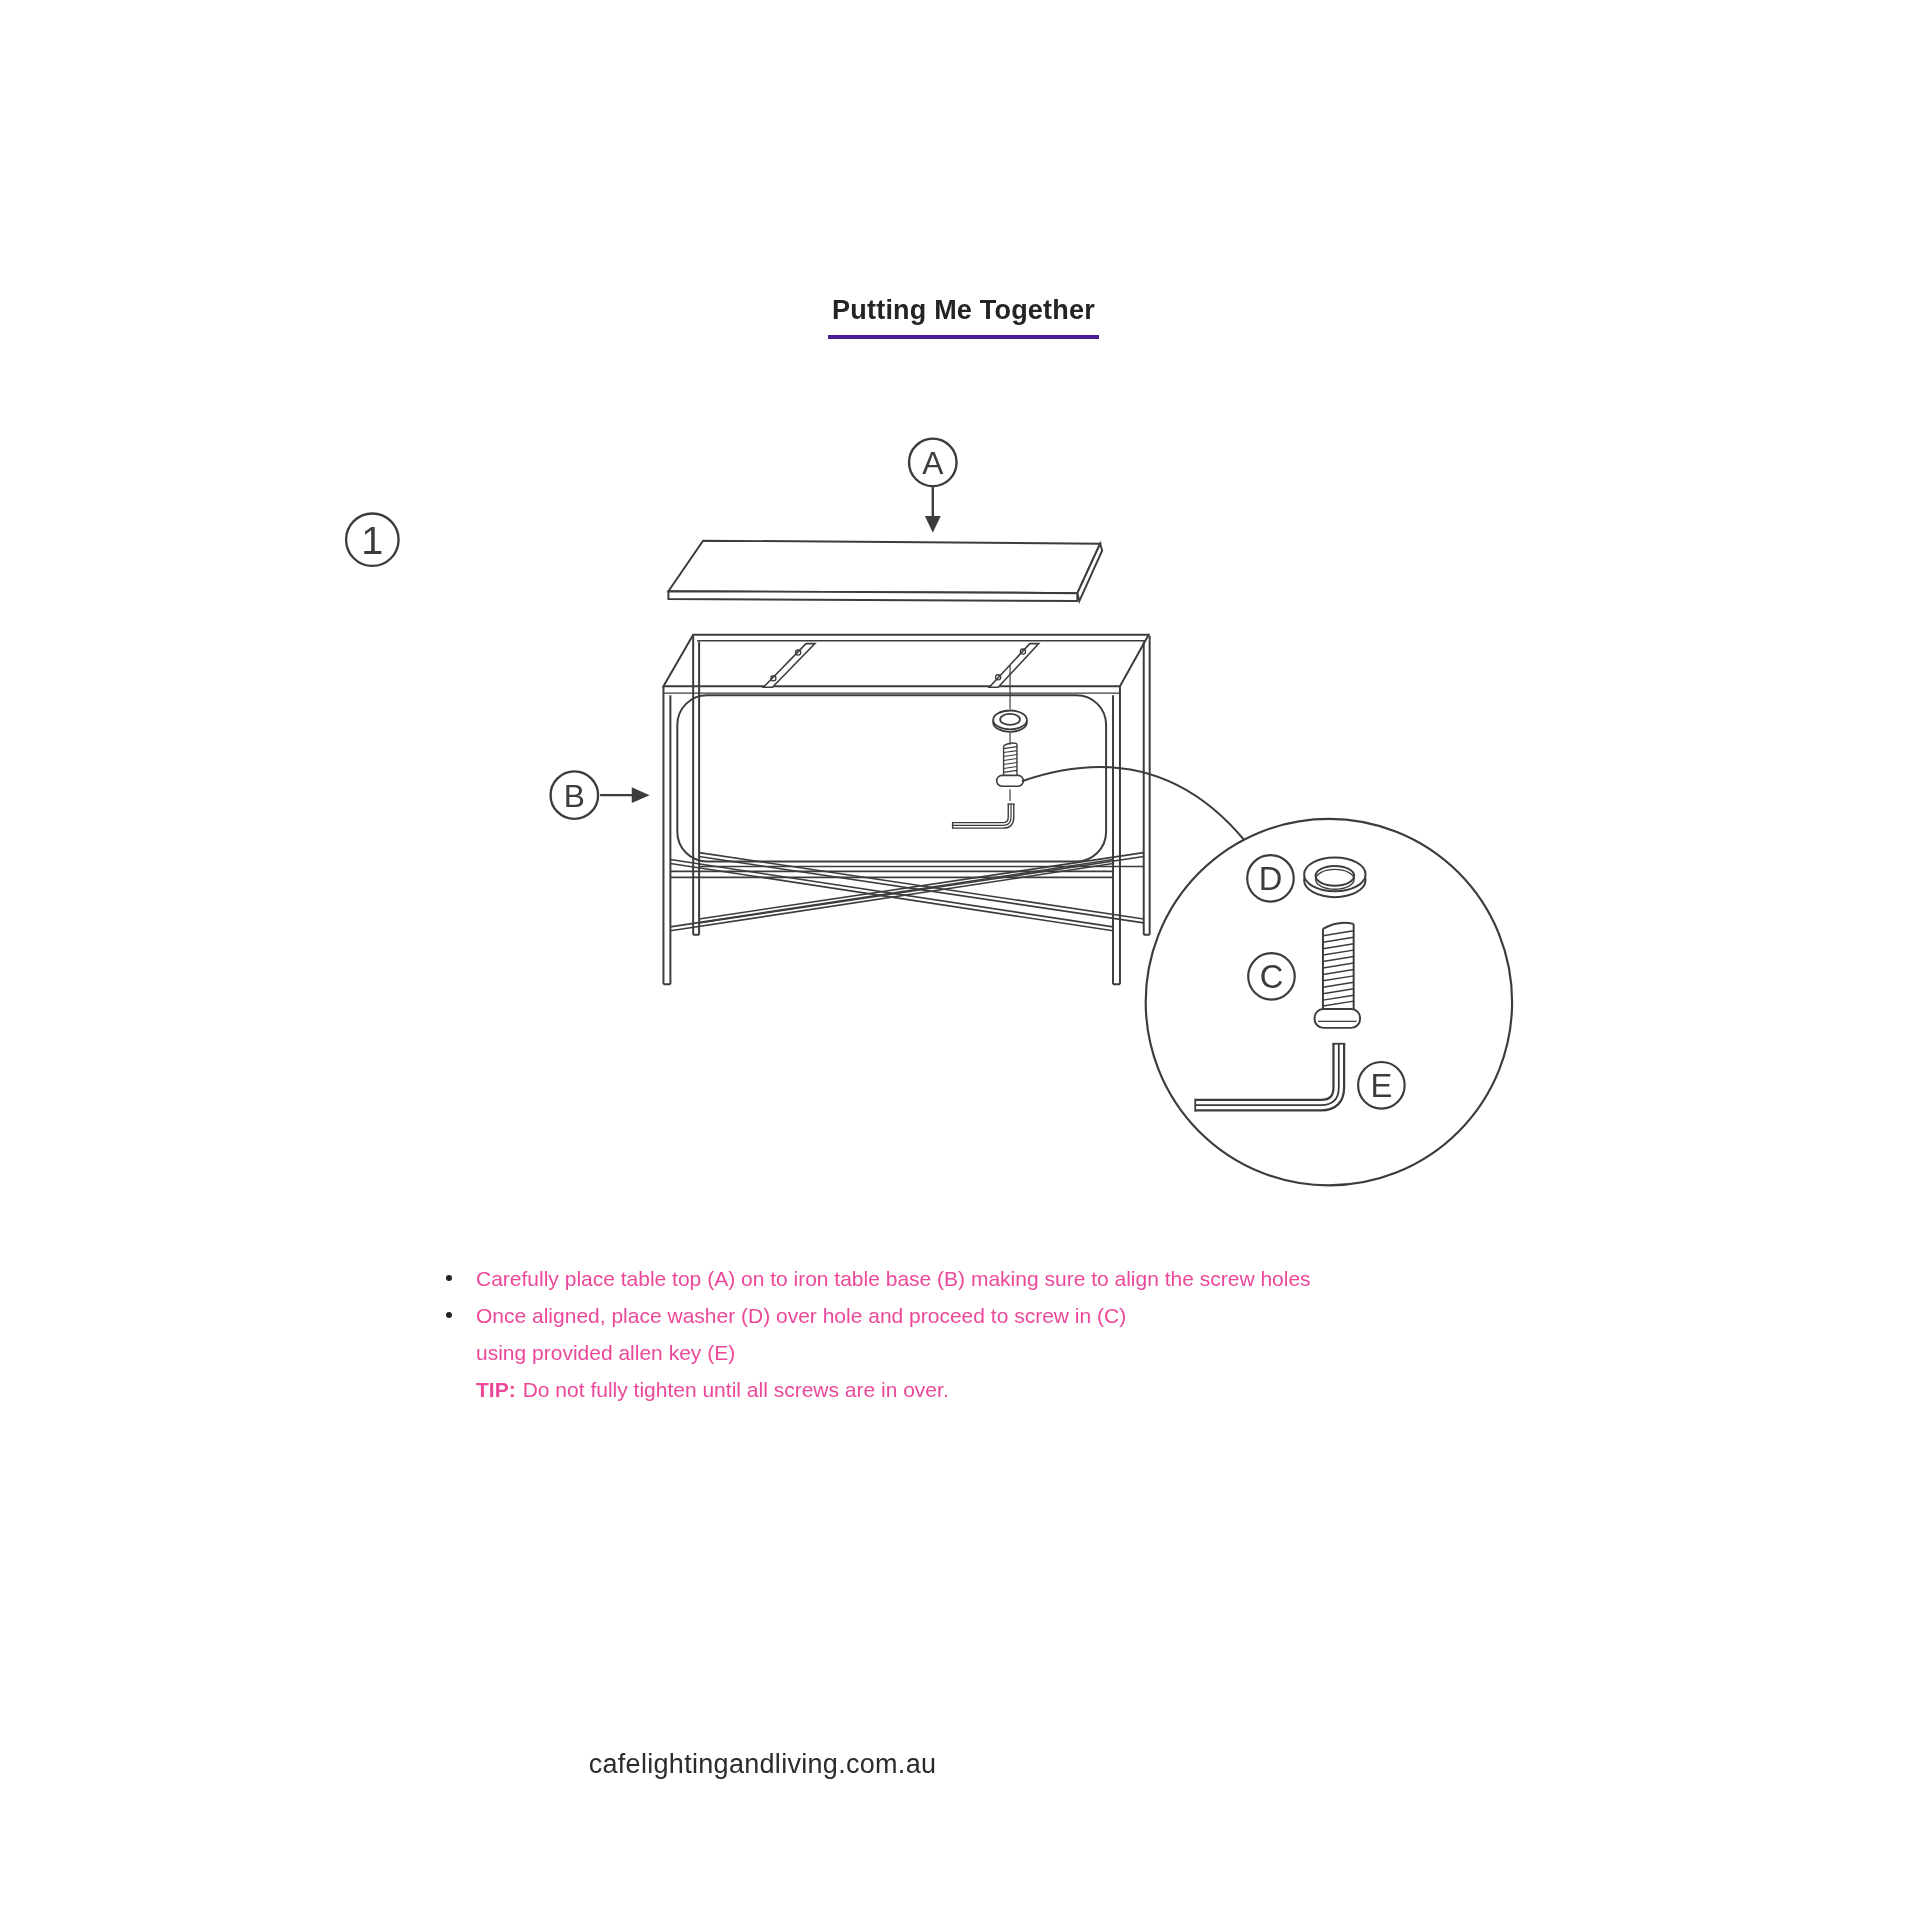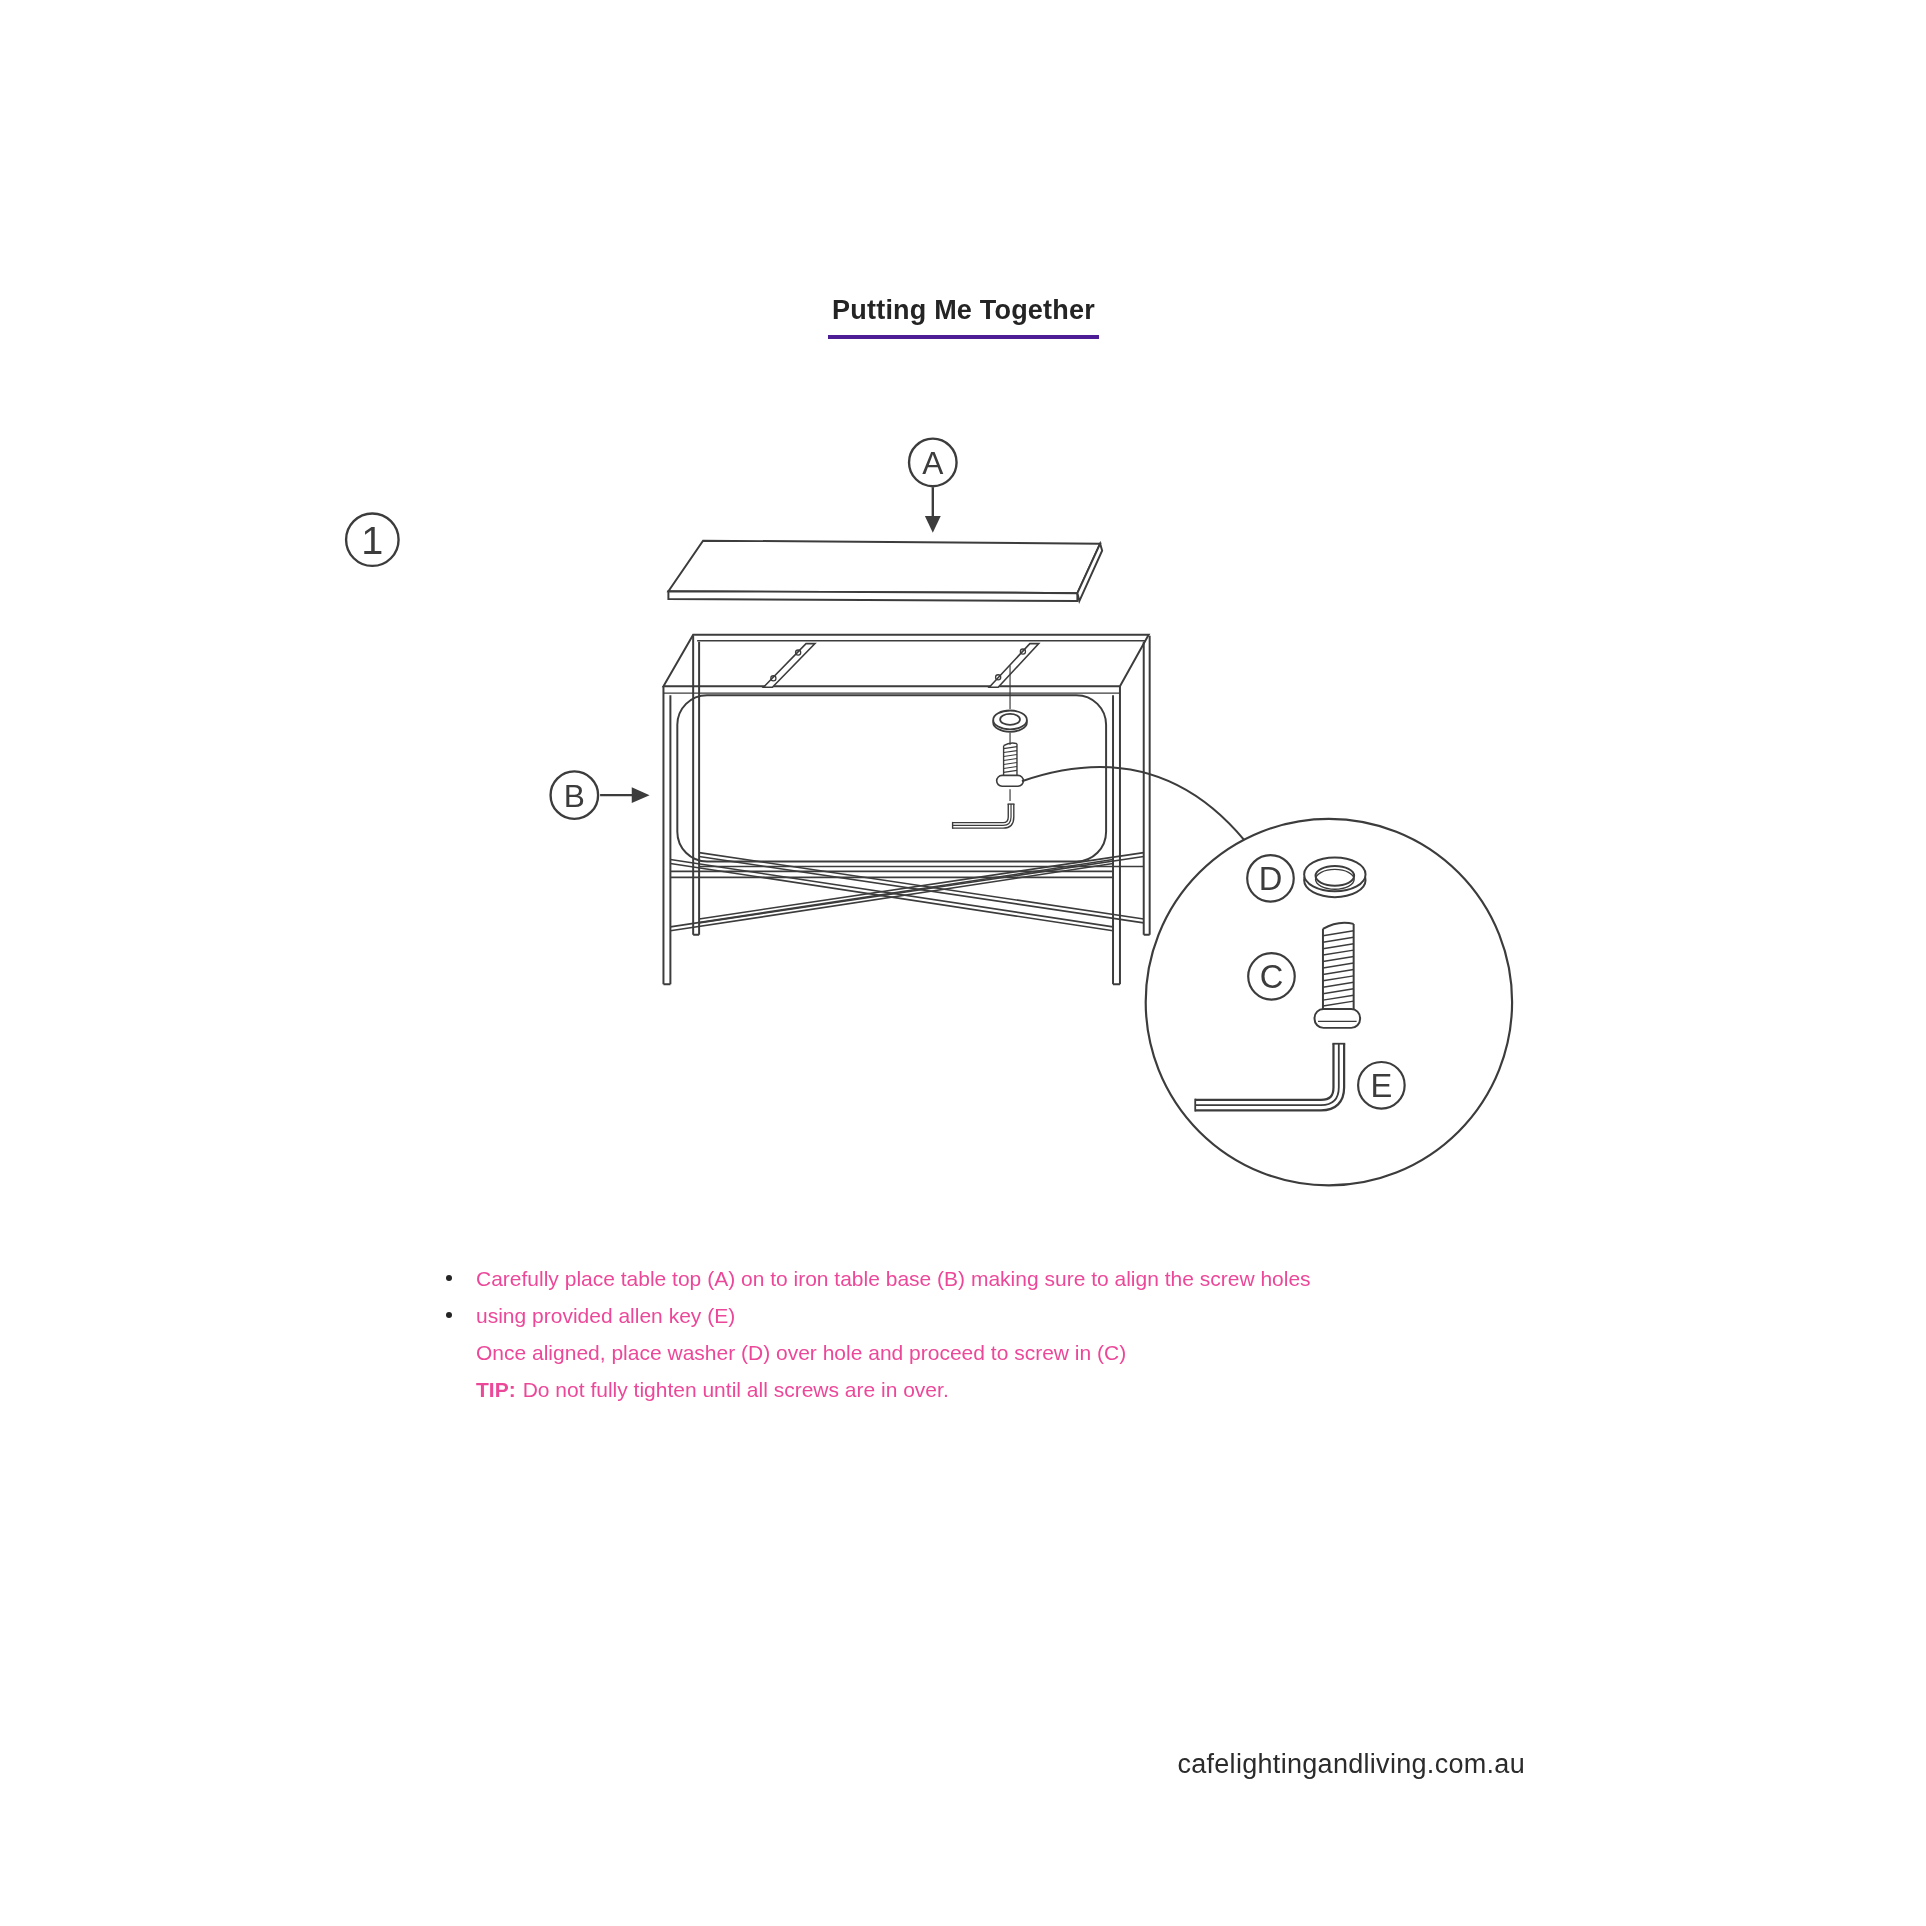--- a/index.html
+++ b/index.html
@@ -26,21 +26,21 @@
     font-size:21px;line-height:37px;color:#ec4899;
   }
   .bullet-row{display:flex;align-items:flex-start;}
   .dot-cell{width:38px;flex:0 0 38px;display:flex;}
   .dot{width:6px;height:6px;border-radius:50%;background:#242424;margin-top:15px;margin-left:8px;}
   .bullet-text{flex:1;}
   .tip-label{font-weight:bold;}
   .tip-text{margin-left:7px;}
   .footer{
     position:absolute;left:0;top:1748px;width:1525px;
-    text-align:right;font-size:27px;line-height:32px;
+    text-align:center;font-size:27px;line-height:32px;
     color:#2b2b2b;letter-spacing:0.3px;
   }
   .lineart{stroke:#3c3c3c;fill:none;}
   text.lbl{fill:#3c3c3c;font-family:"Liberation Sans", sans-serif;}
 </style>
 </head>
 <body>
 
 <div class="page">
 
@@ -182,22 +182,22 @@
       <span class="dot-cell">
           <span class="dot"></span>
         </span>
       <span class="bullet-text">Carefully place table top (A) on to iron table base (B) making sure to align the screw holes</span>
     </div>
     <div class="bullet-row">
       <span class="dot-cell">
           <span class="dot"></span>
         </span>
       <span class="bullet-text">
+        <span style="display:block;">Once aligned, place washer (D) over hole and proceed to screw in (C)</span>
         <span style="display:block;">using provided allen key (E)</span>
-        <span style="display:block;">Once aligned, place washer (D) over hole and proceed to screw in (C)</span>
         <span style="display:block;">
           <b class="tip-label">TIP:</b><span class="tip-text">Do not fully tighten until all screws are in over.</span>
         </span>
       </span>
     </div>
   </div>
 
   <div class="footer">cafelightingandliving.com.au</div>
 
 </div>

